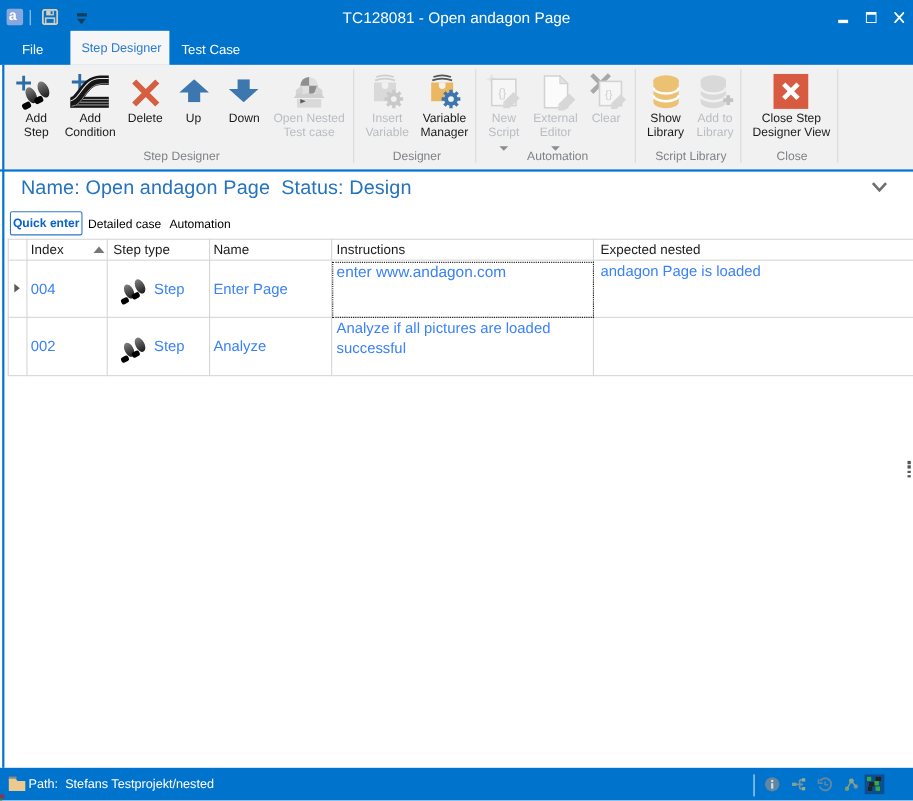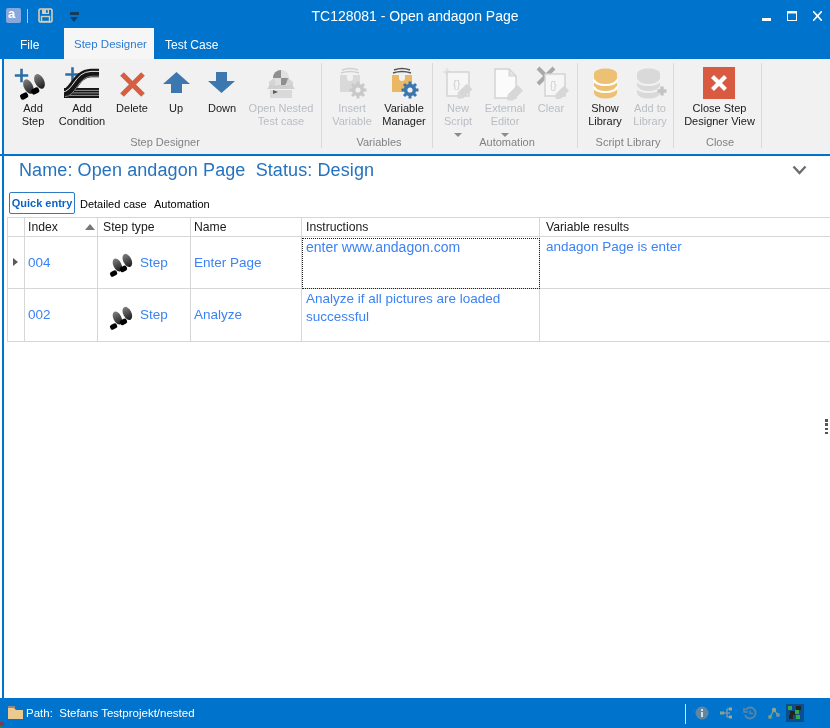--- a/index.html
+++ b/index.html
@@ -62,21 +62,21 @@
 
 <div class="ribbon"></div>
 <div class="ribline"></div>
 <div class="rsep" style="left:321px"></div>
 <div class="rsep" style="left:432px"></div>
 <div class="rsep" style="left:577px"></div>
 <div class="rsep" style="left:673px"></div>
 <div class="rsep" style="left:761px"></div>
 
 <div class="glabel" style="left:85px;width:160px">Step Designer</div>
-<div class="glabel" style="left:319px;width:120px">Variables</div>
+<div class="glabel" style="left:319px;width:120px">Designer</div>
 <div class="glabel" style="left:447px;width:120px">Automation</div>
 <div class="glabel" style="left:568px;width:120px">Script Library</div>
 <div class="glabel" style="left:660px;width:120px">Close</div>
 
 <svg class="abs" style="left:13px;top:66px" width="36" height="36" viewBox="0 0 36 36">
  <defs>
         <linearGradient id="fg3" x1="0" y1="0" x2="0" y2="1">
   <stop offset="0" stop-color="#808080"></stop>
           <stop offset="1" stop-color="#1a1a1a"></stop>
         </linearGradient>
@@ -217,41 +217,41 @@
 </svg>
 <div class="rbtn" style="left:674px;width:91px">Close Step<br>Designer View</div>
 
 <div class="lborder"></div>
 
 <div class="nameline">Name: Open andagon Page&nbsp; Status: Design</div>
 <svg class="abs" style="left:792px;top:165px" width="15" height="11" viewBox="0 0 15 11">
       <path d="M1.5 1.5 L7.5 8 L13.5 1.5" stroke="#6e6e6e" stroke-width="2.4" fill="none"></path>
     </svg>
 
-<div class="qtab">Quick entry</div>
+<div class="qtab">Quick enter</div>
 <div class="ttab" style="left:80px">Detailed case</div>
 <div class="ttab" style="left:154px">Automation</div>
 
 <div class="gline" style="left:7px;top:217px;width:823px;height:1px"></div>
 <div class="gline" style="left:7px;top:236px;width:823px;height:1px"></div>
 <div class="gline" style="left:7px;top:288px;width:823px;height:1px"></div>
 <div class="gline" style="left:7px;top:341px;width:823px;height:1px"></div>
 <div class="gline" style="left:7px;top:217px;width:1px;height:125px"></div>
 <div class="gline" style="left:24px;top:217px;width:1px;height:125px"></div>
 <div class="gline" style="left:97px;top:217px;width:1px;height:125px"></div>
 <div class="gline" style="left:190px;top:217px;width:1px;height:125px"></div>
 <div class="gline" style="left:301px;top:217px;width:1px;height:125px"></div>
 <div class="gline" style="left:539px;top:217px;width:1px;height:125px"></div>
 
 <div class="hdrtxt" style="left:28px">Index</div>
 <div class="abs" style="left:85px;top:224px;width:0;height:0;border-left:5px solid transparent;border-right:5px solid transparent;border-bottom:6px solid #777"></div>
 <div class="hdrtxt" style="left:103px">Step type</div>
 <div class="hdrtxt" style="left:194px">Name</div>
 <div class="hdrtxt" style="left:306px">Instructions</div>
-<div class="hdrtxt" style="left:546px">Variable results</div>
+<div class="hdrtxt" style="left:546px">Expected nested</div>
 
 <div class="abs" style="left:13px;top:258px;width:0;height:0;border-top:4.5px solid transparent;border-bottom:4.5px solid transparent;border-left:5.5px solid #5a5a5a"></div>
 
 <div class="abs" style="left:302px;top:238px;width:238px;height:51px;border:1px dotted #222"></div>
 
 <div class="celltxt" style="left:28px;top:255px">004</div>
 <svg class="abs" style="left:109px;top:252px" width="24" height="26" viewBox="0 0 24 26">
  <defs>
         <linearGradient id="fg" x1="0" y1="0" x2="0" y2="1">
   <stop offset="0" stop-color="#808080"></stop>
@@ -261,21 +261,21 @@
  <g>
   <ellipse cx="8.4" cy="13" rx="4.0" ry="6.9" fill="url(#fg)" transform="rotate(-27 8.4 13)"></ellipse>
   <rect x="1" y="18.9" width="7.2" height="5.2" rx="2" fill="#000" transform="rotate(-27 4.6 21.5)"></rect>
   <ellipse cx="18.3" cy="8.4" rx="4.1" ry="7" fill="url(#fg)" transform="rotate(-27 18.3 8.4)"></ellipse>
   <rect x="10.9" y="14.3" width="7.2" height="5.2" rx="2" fill="#000" transform="rotate(-27 14.5 16.9)"></rect>
  </g>
 </svg>
 <div class="celltxt" style="left:140px;top:255px">Step</div>
 <div class="celltxt" style="left:194px;top:255px">Enter Page</div>
 <div class="celltxt" style="left:306px;top:239px;font-size:14px">enter www.andagon.com</div>
-<div class="celltxt" style="left:546px;top:239px">andagon Page is enter</div>
+<div class="celltxt" style="left:546px;top:239px">andagon Page is loaded</div>
 
 <div class="celltxt" style="left:28px;top:307px">002</div>
 <svg class="abs" style="left:109px;top:305px" width="24" height="26" viewBox="0 0 24 26">
  <defs>
         <linearGradient id="fg2" x1="0" y1="0" x2="0" y2="1">
   <stop offset="0" stop-color="#808080"></stop>
           <stop offset="1" stop-color="#1a1a1a"></stop>
         </linearGradient>
       </defs>
  <g>

